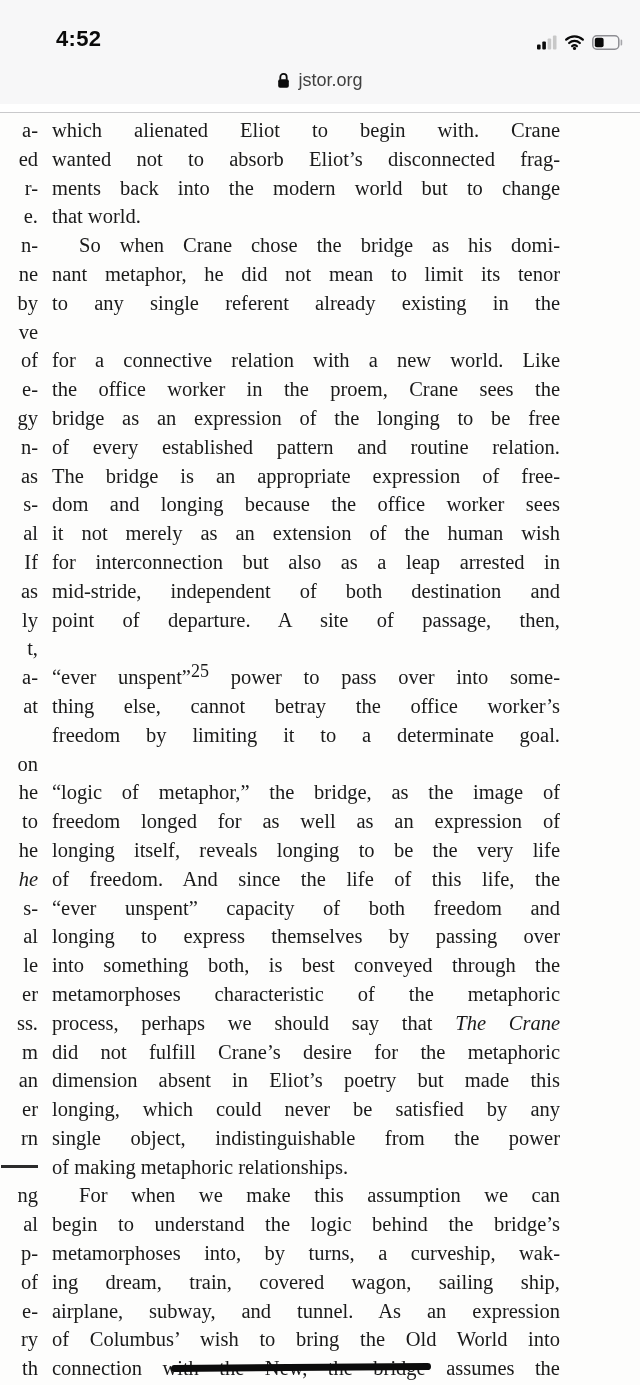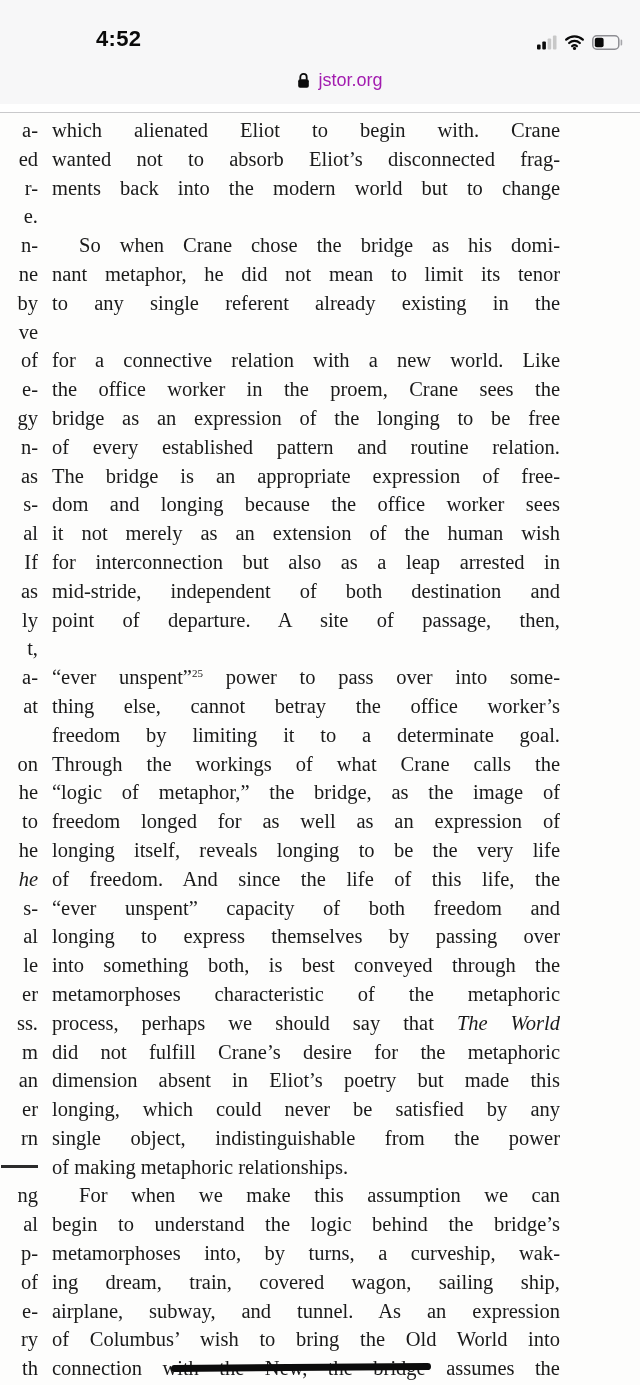--- a/index.html
+++ b/index.html
@@ -4,38 +4,38 @@
 <style>
   html,body{margin:0;padding:0;}
   .screen{
     position:relative;
     width:640px;height:1385px;
     background:#fdfdfc;
     overflow:hidden;
     font-family:"Liberation Sans", sans-serif;
   }
   
-  .chrome{background:#f7f7f8;padding-left:40px;}
+  .chrome{background:#f7f7f8;}
   .status-bar{
     height:56px;
     display:flex;align-items:flex-end;justify-content:space-between;
     padding:0 16px 4px 50px;
     box-sizing:border-box;
   }
   .time{
     font-size:22px;font-weight:700;color:#0a0a0a;letter-spacing:.3px;
     padding-left:6px;
   }
   .status-icons{display:flex;align-items:center;gap:7px;padding-bottom:2px;}
   .url-bar{
     height:48px;
     display:flex;align-items:center;justify-content:center;gap:8px;
     cursor:pointer;
   }
-  .url-text{font-size:18px;color:#a21caf;}
+  .url-text{font-size:18px;color:#404040;}
   .page-gap{height:8px;background:#ffffff;}
   .hairline{height:1px;background:#c9c9cb;}
   
   .page{
     padding-top:3px;
     background:#fdfdfc;
     font-family:"Liberation Serif", serif;
     color:#1a1a1a;
   }
   .line-row{display:flex;height:28.8px;}
@@ -49,21 +49,21 @@
     flex:none;margin-left:14px;width:508px;height:28.8px;
     overflow:hidden;
     font-size:20.5px;line-height:28.8px;
     text-align:justify;
     text-align-last:justify;
     -moz-text-align-last:justify;
   }
   .text-cell.left{text-align:left;text-align-last:left;-moz-text-align-last:left;}
   .text-cell.indent{text-indent:27px;}
   .it{font-style:italic;}
-  .sup{font-size:11px;position:relative;top:-7.5px;}
+  .sup{font-size:18px;position:relative;top:-7.5px;}
   .strike{position:relative;font-family:Liberation Serif, serif;}
   .strike::after{
     content:"";position:absolute;left:-12px;right:-5px;top:50%;
     height:7px;margin-top:-4px;background:#0c0c0c;border-radius:4px;
     transform:rotate(-.4deg);
   }
   .frag-rule{
     display:inline-block;width:37px;height:3px;background:#2b2b2b;
     vertical-align:middle;margin-bottom:5px;
   }
@@ -120,20 +120,21 @@
         <div class="line-row">
           <div class="margin-cell">ed</div>
           <div class="text-cell"><span>wanted not to absorb Eliot’s disconnected frag-</span></div>
         </div>
         <div class="line-row">
           <div class="margin-cell">r-</div>
           <div class="text-cell"><span>ments back into the modern world but to change</span></div>
         </div>
         <div class="line-row">
           <div class="margin-cell">e.</div>
+          <div class="text-cell left"><span>that world.</span></div>
         </div>
         <div class="line-row">
           <div class="margin-cell">n-</div>
           <div class="text-cell indent"><span>So when Crane chose the bridge as his domi-</span></div>
         </div>
         <div class="line-row">
           <div class="margin-cell">ne</div>
           <div class="text-cell"><span>nant metaphor, he did not mean to limit its tenor</span></div>
         </div>
         <div class="line-row">
@@ -193,21 +194,20 @@
         <div class="line-row">
           <div class="margin-cell">at</div>
           <div class="text-cell"><span>thing else, cannot betray the office worker’s</span></div>
         </div>
         <div class="line-row">
           <div class="margin-cell"></div>
           <div class="text-cell"><span>freedom by limiting it to a determinate goal.</span></div>
         </div>
         <div class="line-row">
           <div class="margin-cell">on</div>
-          <div class="text-cell"><span>Through the workings of what Crane calls the</span></div>
         </div>
         <div class="line-row">
           <div class="margin-cell">he</div>
           <div class="text-cell"><span>“logic of metaphor,” the bridge, as the image of</span></div>
         </div>
         <div class="line-row">
           <div class="margin-cell">to</div>
           <div class="text-cell"><span>freedom longed for as well as an expression of</span></div>
         </div>
         <div class="line-row">
@@ -229,21 +229,21 @@
         <div class="line-row">
           <div class="margin-cell">le</div>
           <div class="text-cell"><span>into something both, is best conveyed through the</span></div>
         </div>
         <div class="line-row">
           <div class="margin-cell">er</div>
           <div class="text-cell"><span>metamorphoses characteristic of the metaphoric</span></div>
         </div>
         <div class="line-row">
           <div class="margin-cell">ss.</div>
-          <div class="text-cell"><span>process, perhaps we should say that </span><span class="it">The World</span></div>
+          <div class="text-cell"><span>process, perhaps we should say that </span><span class="it">The Crane</span></div>
         </div>
         <div class="line-row">
           <div class="margin-cell">m</div>
           <div class="text-cell"><span>did not fulfill Crane’s desire for the metaphoric</span></div>
         </div>
         <div class="line-row">
           <div class="margin-cell">an</div>
           <div class="text-cell"><span>dimension absent in Eliot’s poetry but made this</span></div>
         </div>
         <div class="line-row">

